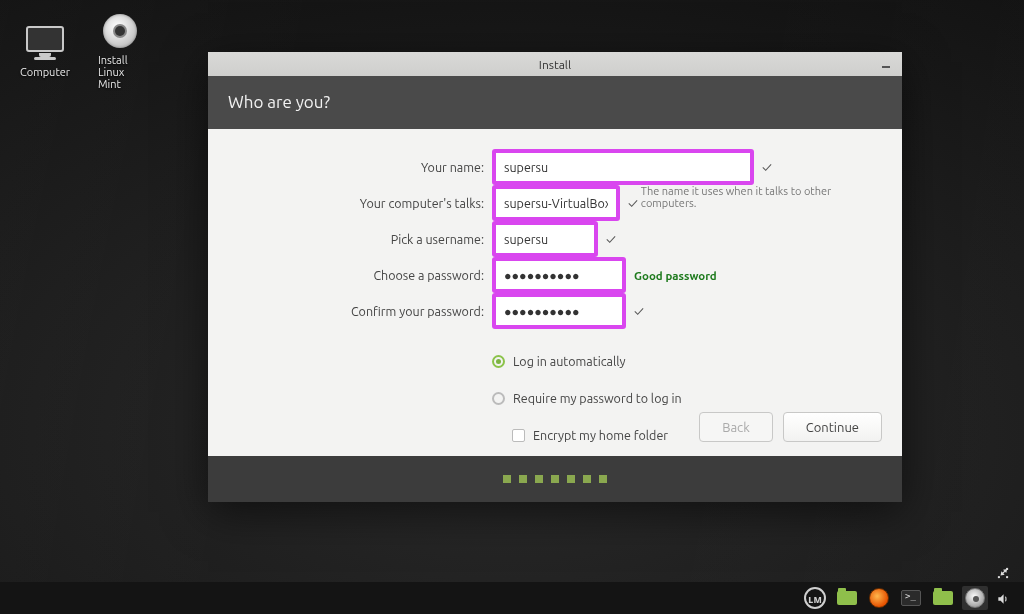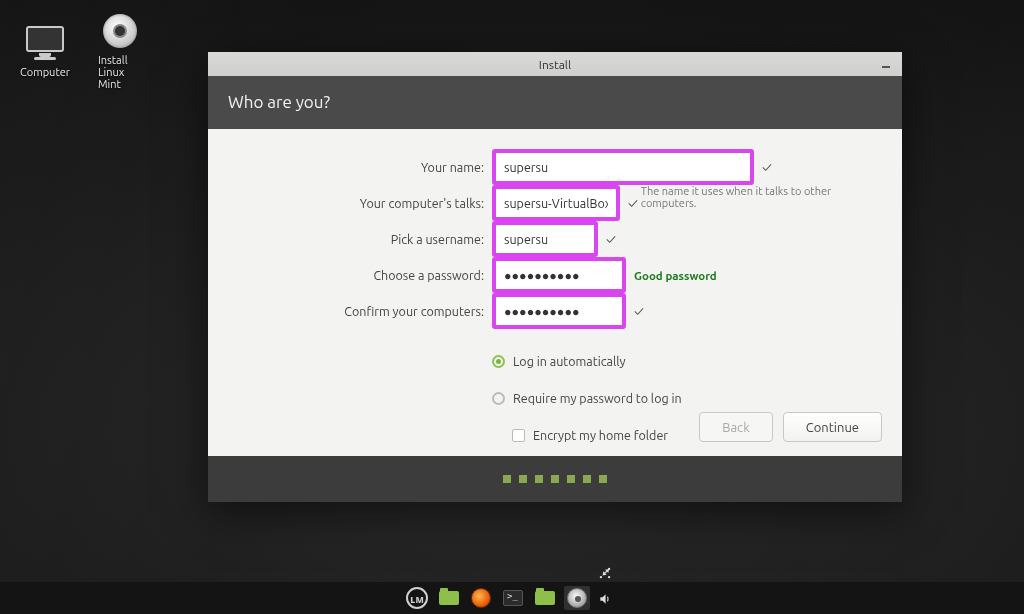--- a/index.html
+++ b/index.html
@@ -120,21 +120,21 @@
     display:flex; align-items:center; justify-content:center;
     gap:8px;
   }
   .dot { width:8px; height:8px; background:#8aa84f; }
 
   
   .taskbar {
     position:absolute; left:0; right:0; bottom:0; height:32px;
     background: rgba(20,20,20,.92);
     display:flex; align-items:center; padding:0 6px;
-    justify-content:center;
+    justify-content:flex-end;
     color:#ddd;
   }
   .task-left { display:flex; align-items:center; gap:6px; }
   .task-right { display:flex; align-items:center; gap:12px; font-size:12px;flex-direction:column; }
   .tbtn {
     width:26px; height:24px; display:flex; align-items:center; justify-content:center;
     border-radius:2px; cursor:pointer;
   }
   .tbtn.active { background: rgba(255,255,255,.12); }
   .folder-ico { width:20px; height:14px; background:#8fbf4b; border-radius:2px; position:relative; }
@@ -224,21 +224,21 @@
         <input type="text" class="w-user" value="supersu" style="">
         <span class="check">✓</span>
       </div>
 
       <div class="form-label">Choose a password:</div>
       <div class="value-cell">
         <input type="text" class="w-pass" value="●●●●●●●●●●" style="">
         <span class="strength">Good password</span>
       </div>
 
-      <div class="form-label">Confirm your computers:</div>
+      <div class="form-label">Confirm your password:</div>
       <div class="value-cell">
         <input type="text" class="w-pass" value="●●●●●●●●●●" style="">
         <span class="check">✓</span>
       </div>
 
       <div></div>
       <div class="options">
         <label class="radio-row">
           <span class="radio on"></span>
           <span>Log in automatically</span>

